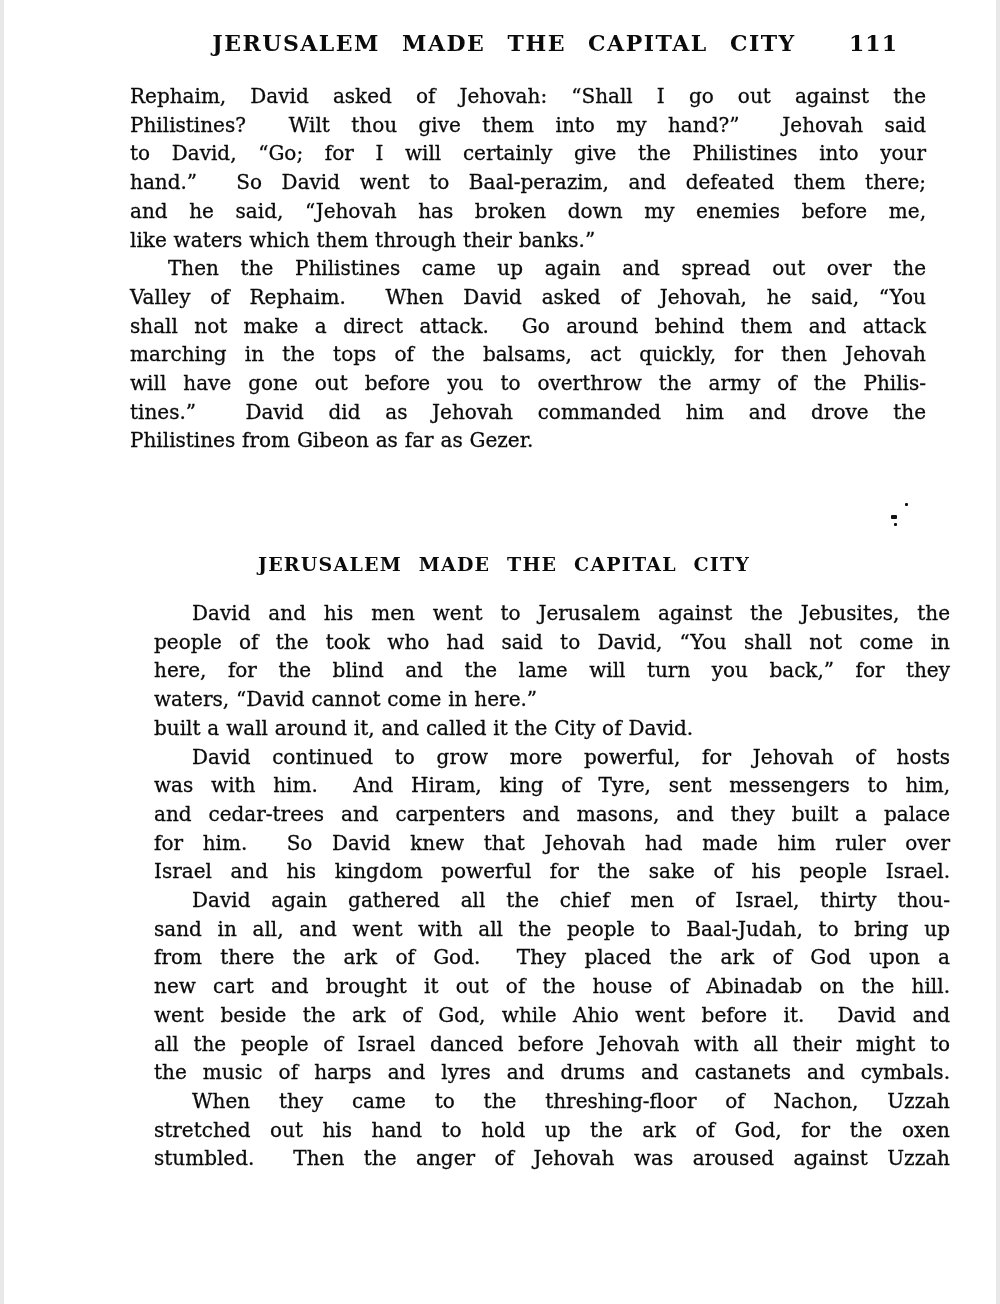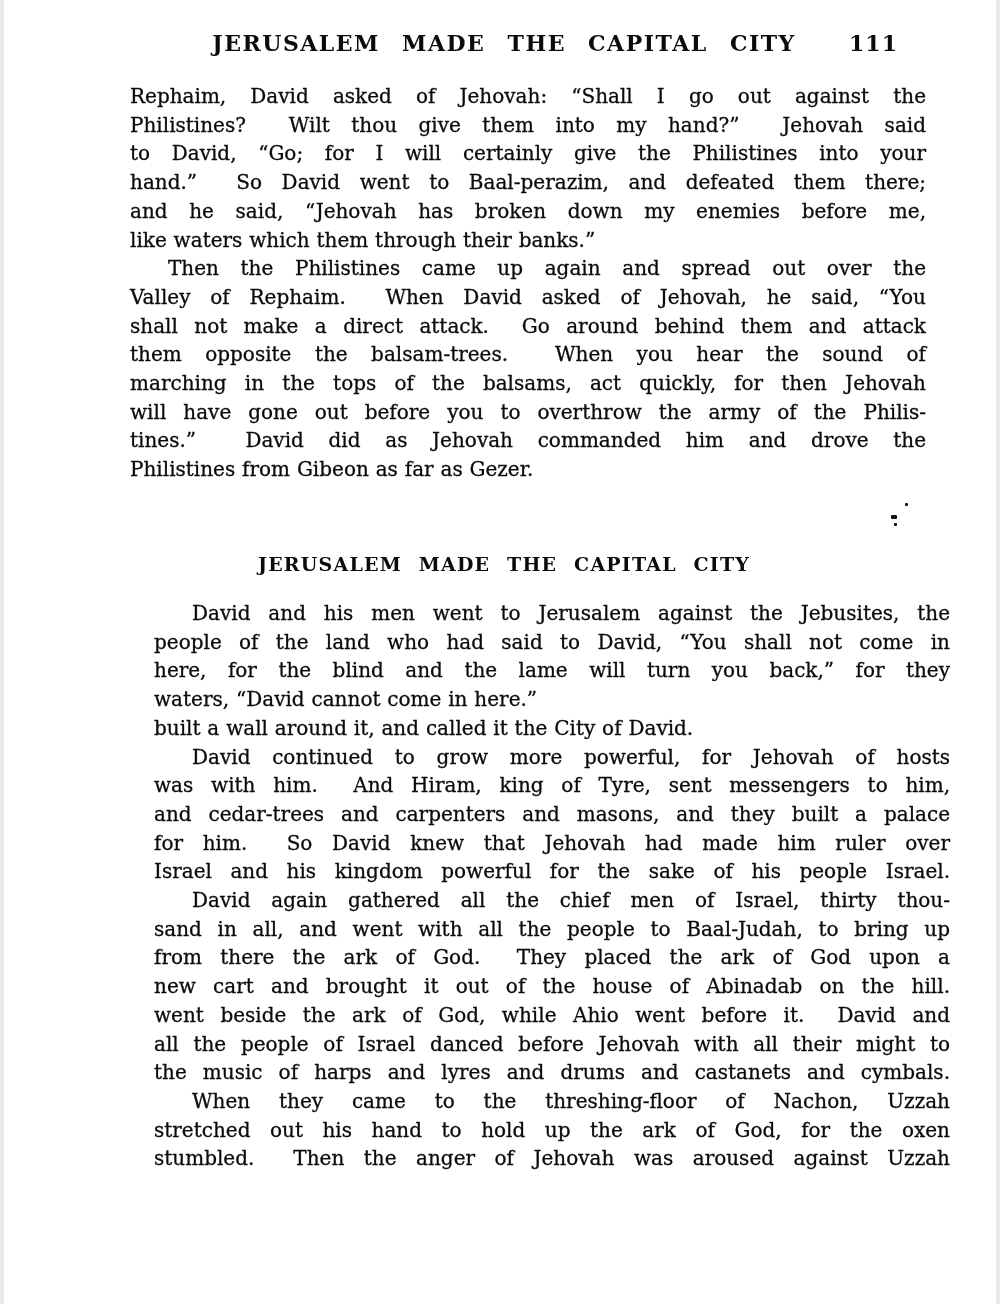--- a/index.html
+++ b/index.html
@@ -86,34 +86,33 @@
         <div class="line">Philistines?  Wilt thou give them into my hand?”  Jehovah said</div>
         <div class="line">to David, “Go; for I will certainly give the Philistines into your</div>
         <div class="line">hand.”  So David went to Baal-perazim, and defeated them there;</div>
         <div class="line">and he said, “Jehovah has broken down my enemies before me,</div>
         <div class="line last">like waters which them through their banks.”</div>
       </div>
       <div class="paragraph">
         <div class="line indent">Then the Philistines came up again and spread out over the</div>
         <div class="line">Valley of Rephaim.  When David asked of Jehovah, he said, “You</div>
         <div class="line">shall not make a direct attack.  Go around behind them and attack</div>
-        <div class="line">them opposite the balsam-trees.  When you hear the sound of</div>
         <div class="line">marching in the tops of the balsams, act quickly, for then Jehovah</div>
         <div class="line">will have gone out before you to overthrow the army of the Philis-</div>
         <div class="line">tines.”  David did as Jehovah commanded him and drove the</div>
         <div class="line last">Philistines from Gibeon as far as Gezer.</div>
       </div>
     </section>
 
   <h2 class="text-col section-heading">JERUSALEM MADE THE CAPITAL CITY</h2>
 
   <section id="block-2" class="text-col text-block">
       <div class="paragraph">
         <div class="line indent">David and his men went to Jerusalem against the Jebusites, the</div>
-        <div class="line">people of the land who had said to David, “You shall not come in</div>
+        <div class="line">people of the took who had said to David, “You shall not come in</div>
         <div class="line">here, for the blind and the lame will turn you back,” for they</div>
         <div class="line last">waters, “David cannot come in here.”</div>
       </div>
       <div class="paragraph">
         <div class="line last">built a wall around it, and called it the City of David.</div>
       </div>
       <div class="paragraph">
         <div class="line indent">David continued to grow more powerful, for Jehovah of hosts</div>
         <div class="line">was with him.  And Hiram, king of Tyre, sent messengers to him,</div>
         <div class="line">and cedar-trees and carpenters and masons, and they built a palace</div>

